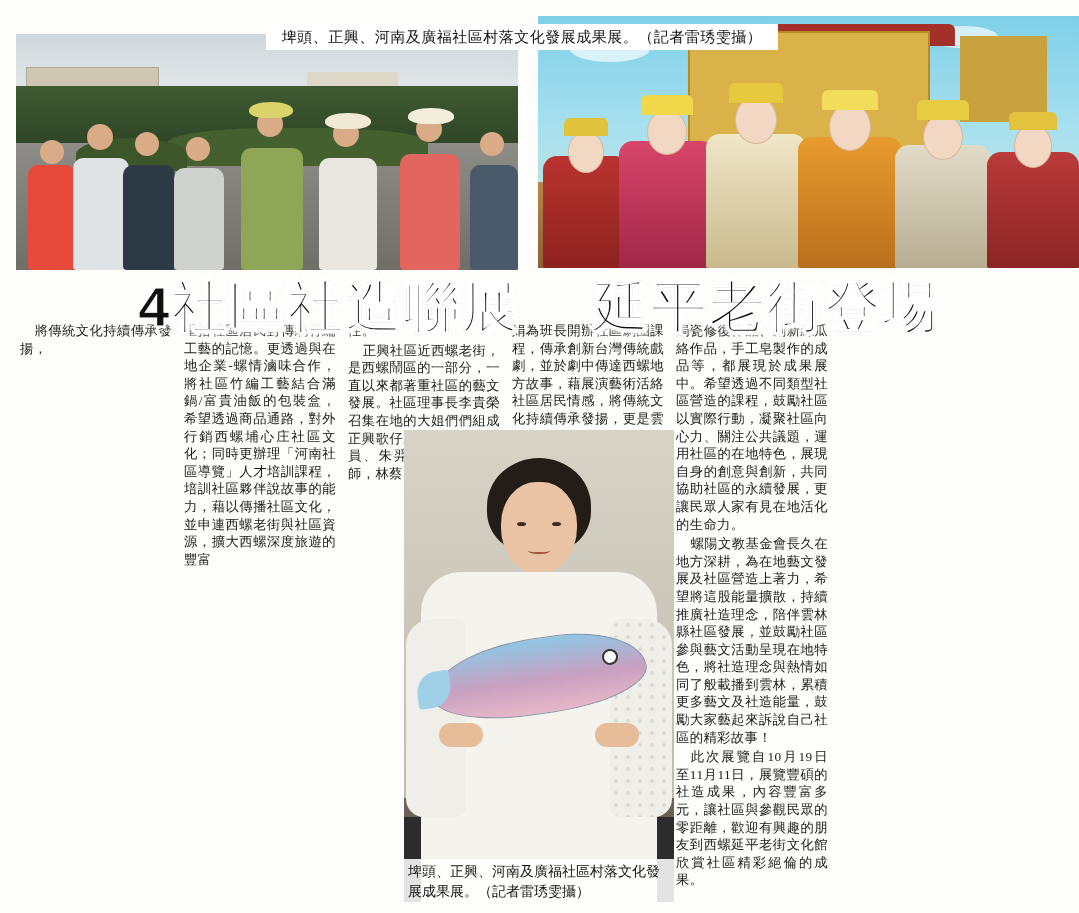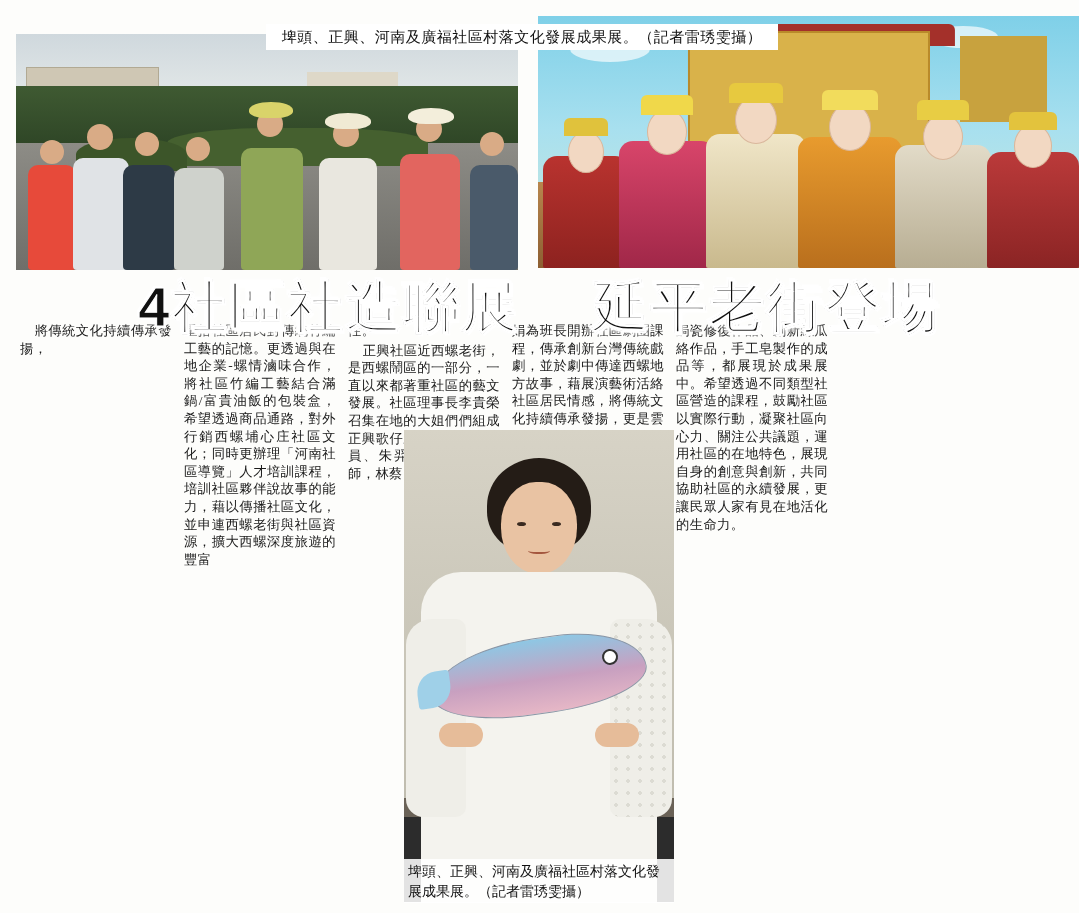--- a/index.html
+++ b/index.html
@@ -265,20 +265,22 @@
     </div>
 
     <div class="col">
       <p class="no-indent">娟為班長開辦社區劇團課程，傳承創新台灣傳統戲劇，並於劇中傳達西螺地方故事，藉展演藝術活絡社區居民情感，將傳統文化持續傳承發揚，更是雲林縣第一個有歌仔戲班的社區。已於9月16日假西螺農會、西螺廣福高粉墨登場，展覽期間我們亦將以精彩戲劇於每週五、六、日10點~12點；15點~17點，播放2梯次，提供遊客觀賞。</p>
       <p>已累積多年社造成果的埤頭社區，今年持續推展豐沃的社造成果，增設多件立體雕塑作品放逛於埤頭繪本公園，讓公園成為一個會說故事的文創園區。今年更由在地藝術家-廖森茂，攜帶著繪本中的感覺，一步步雕塑出來，並且設計製作出「稻浪上的鯨魚-小夜燈」，持續推展西螺埤頭社區文化。</p>
       <p>開幕現場更有由社區媽媽端出一道道具地方特色的點心美食，款住貴賓們的味蕾。更有</p>
     </div>
 
     <div class="col">
       <p class="no-indent">鋦瓷修復作品、創新絲瓜絡作品，手工皂製作的成品等，都展現於成果展中。希望透過不同類型社區營造的課程，鼓勵社區以實際行動，凝聚社區向心力、關注公共議題，運用社區的在地特色，展現自身的創意與創新，共同協助社區的永續發展，更讓民眾人家有見在地活化的生命力。</p>
+      <p>螺陽文教基金會長久在地方深耕，為在地藝文發展及社區營造上著力，希望將這股能量擴散，持續推廣社造理念，陪伴雲林縣社區發展，並鼓勵社區參與藝文活動呈現在地特色，將社造理念與熱情如同了般載播到雲林，累積更多藝文及社造能量，鼓勵大家藝起來訴說自己社區的精彩故事！</p>
+      <p>此次展覽自10月19日至11月11日，展覽豐碩的社造成果，內容豐富多元，讓社區與參觀民眾的零距離，歡迎有興趣的朋友到西螺延平老街文化館欣賞社區精彩絕倫的成果。</p>
     </div>
   </div>
 
   <div class="center-photo">
     <div class="cp-wall"></div>
     <div class="cp-plants"></div>
     <div class="cp-shelf"></div>
     <div class="cp-table"></div>
     <div class="cp-hair"></div>
     <div class="cp-face">

